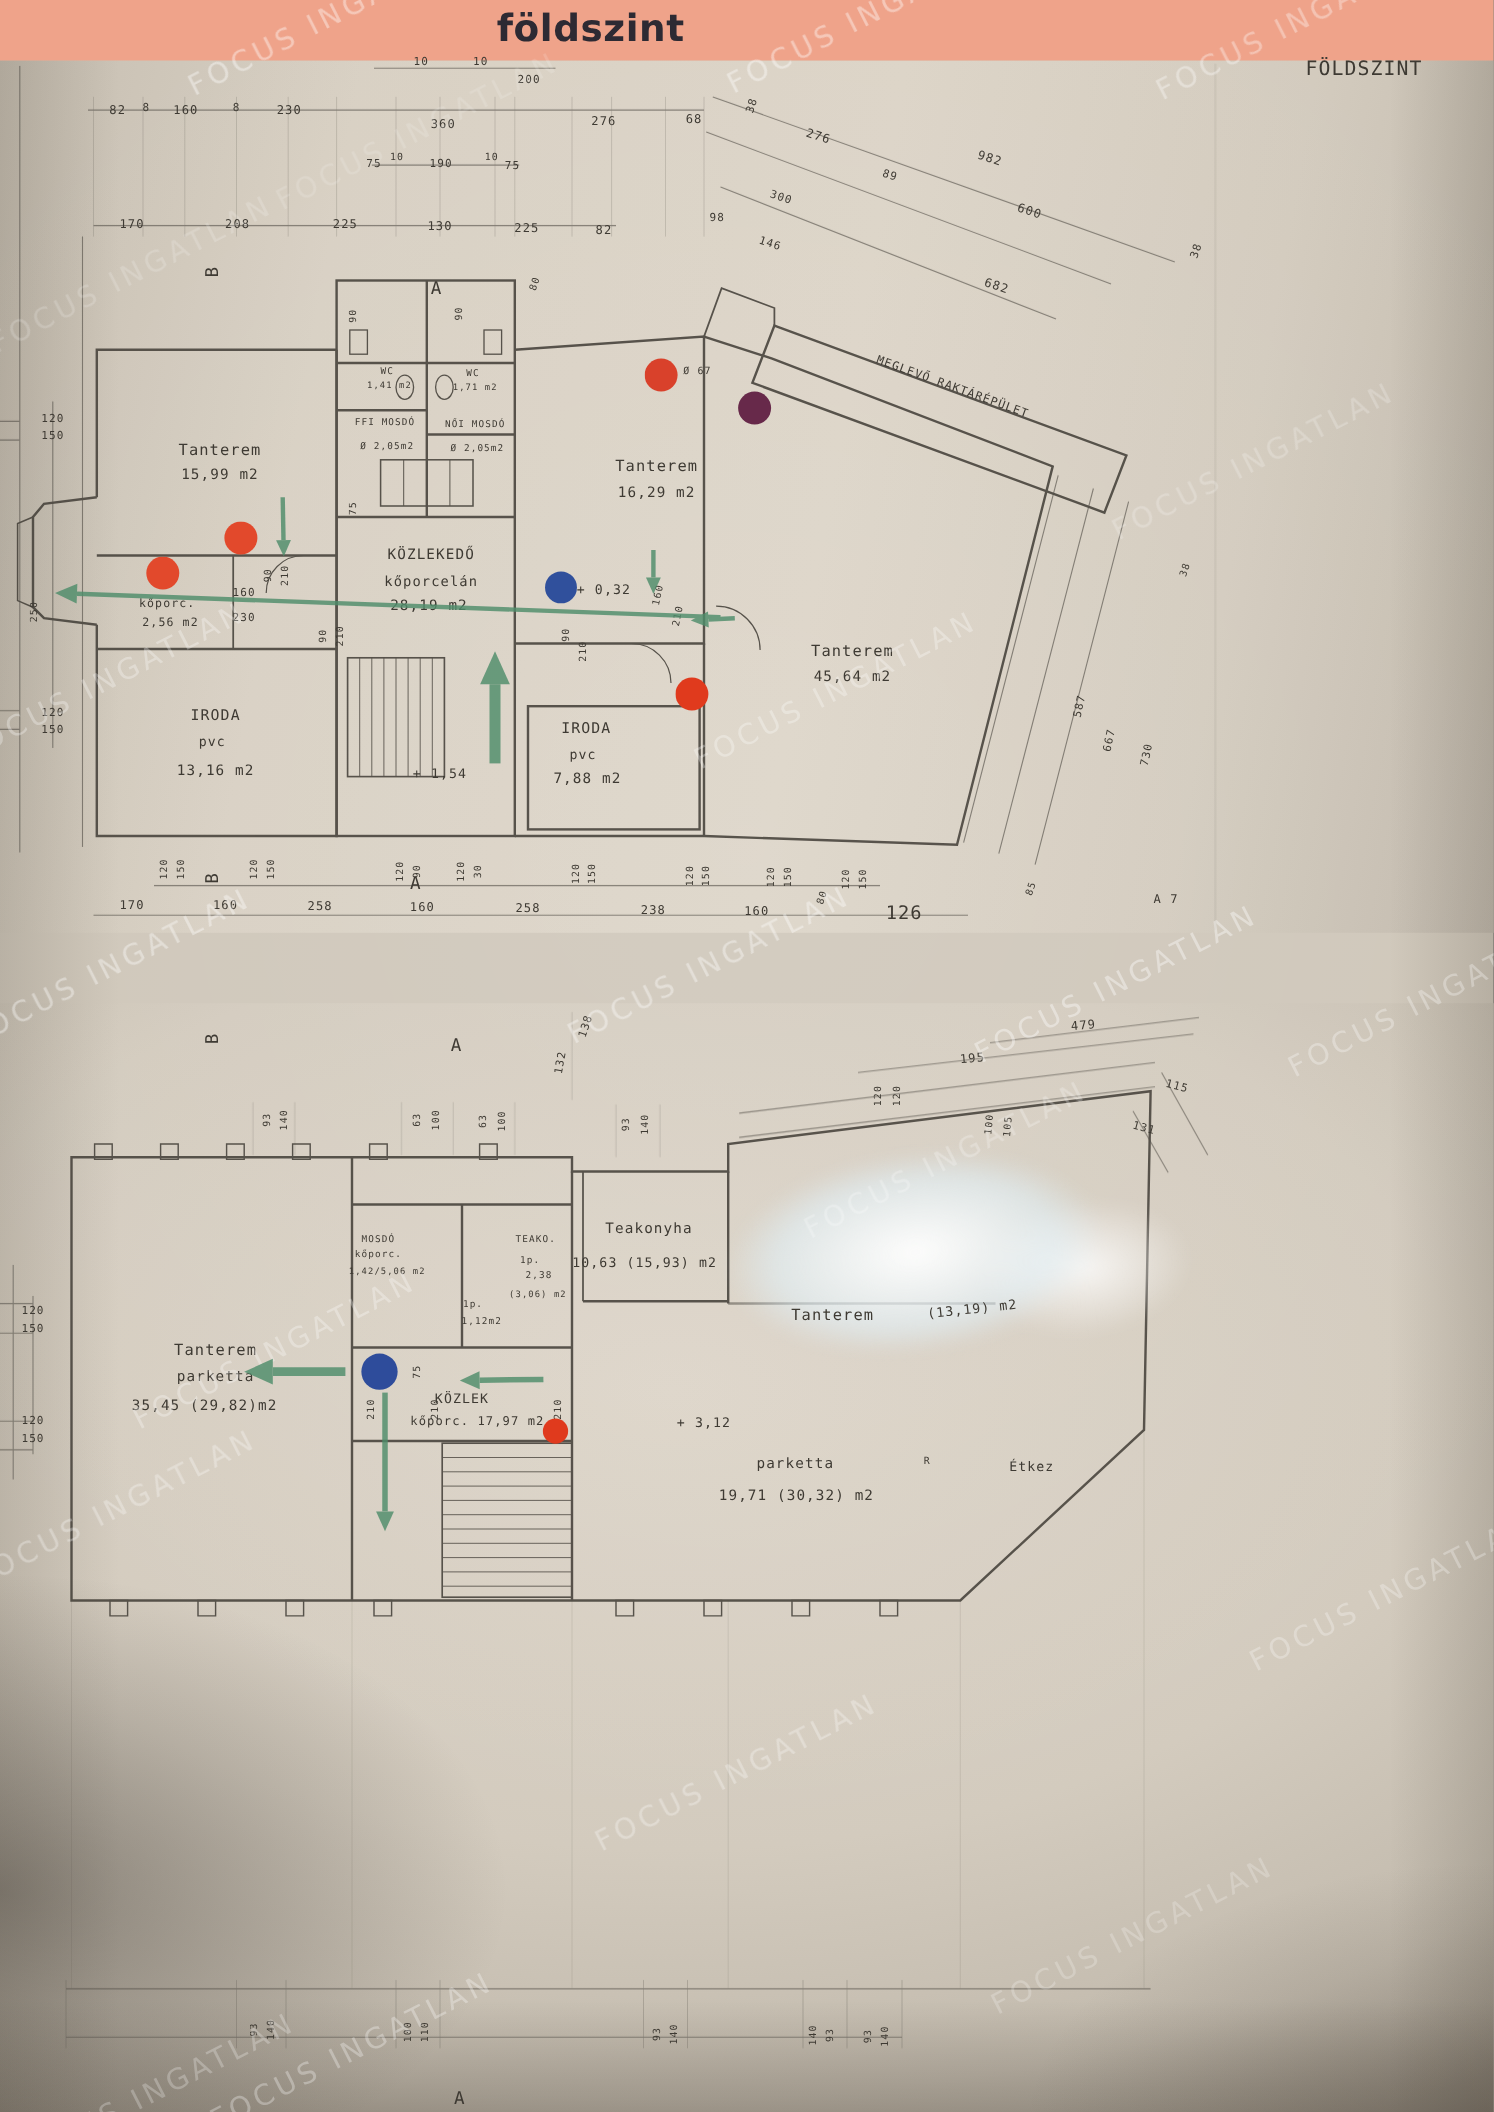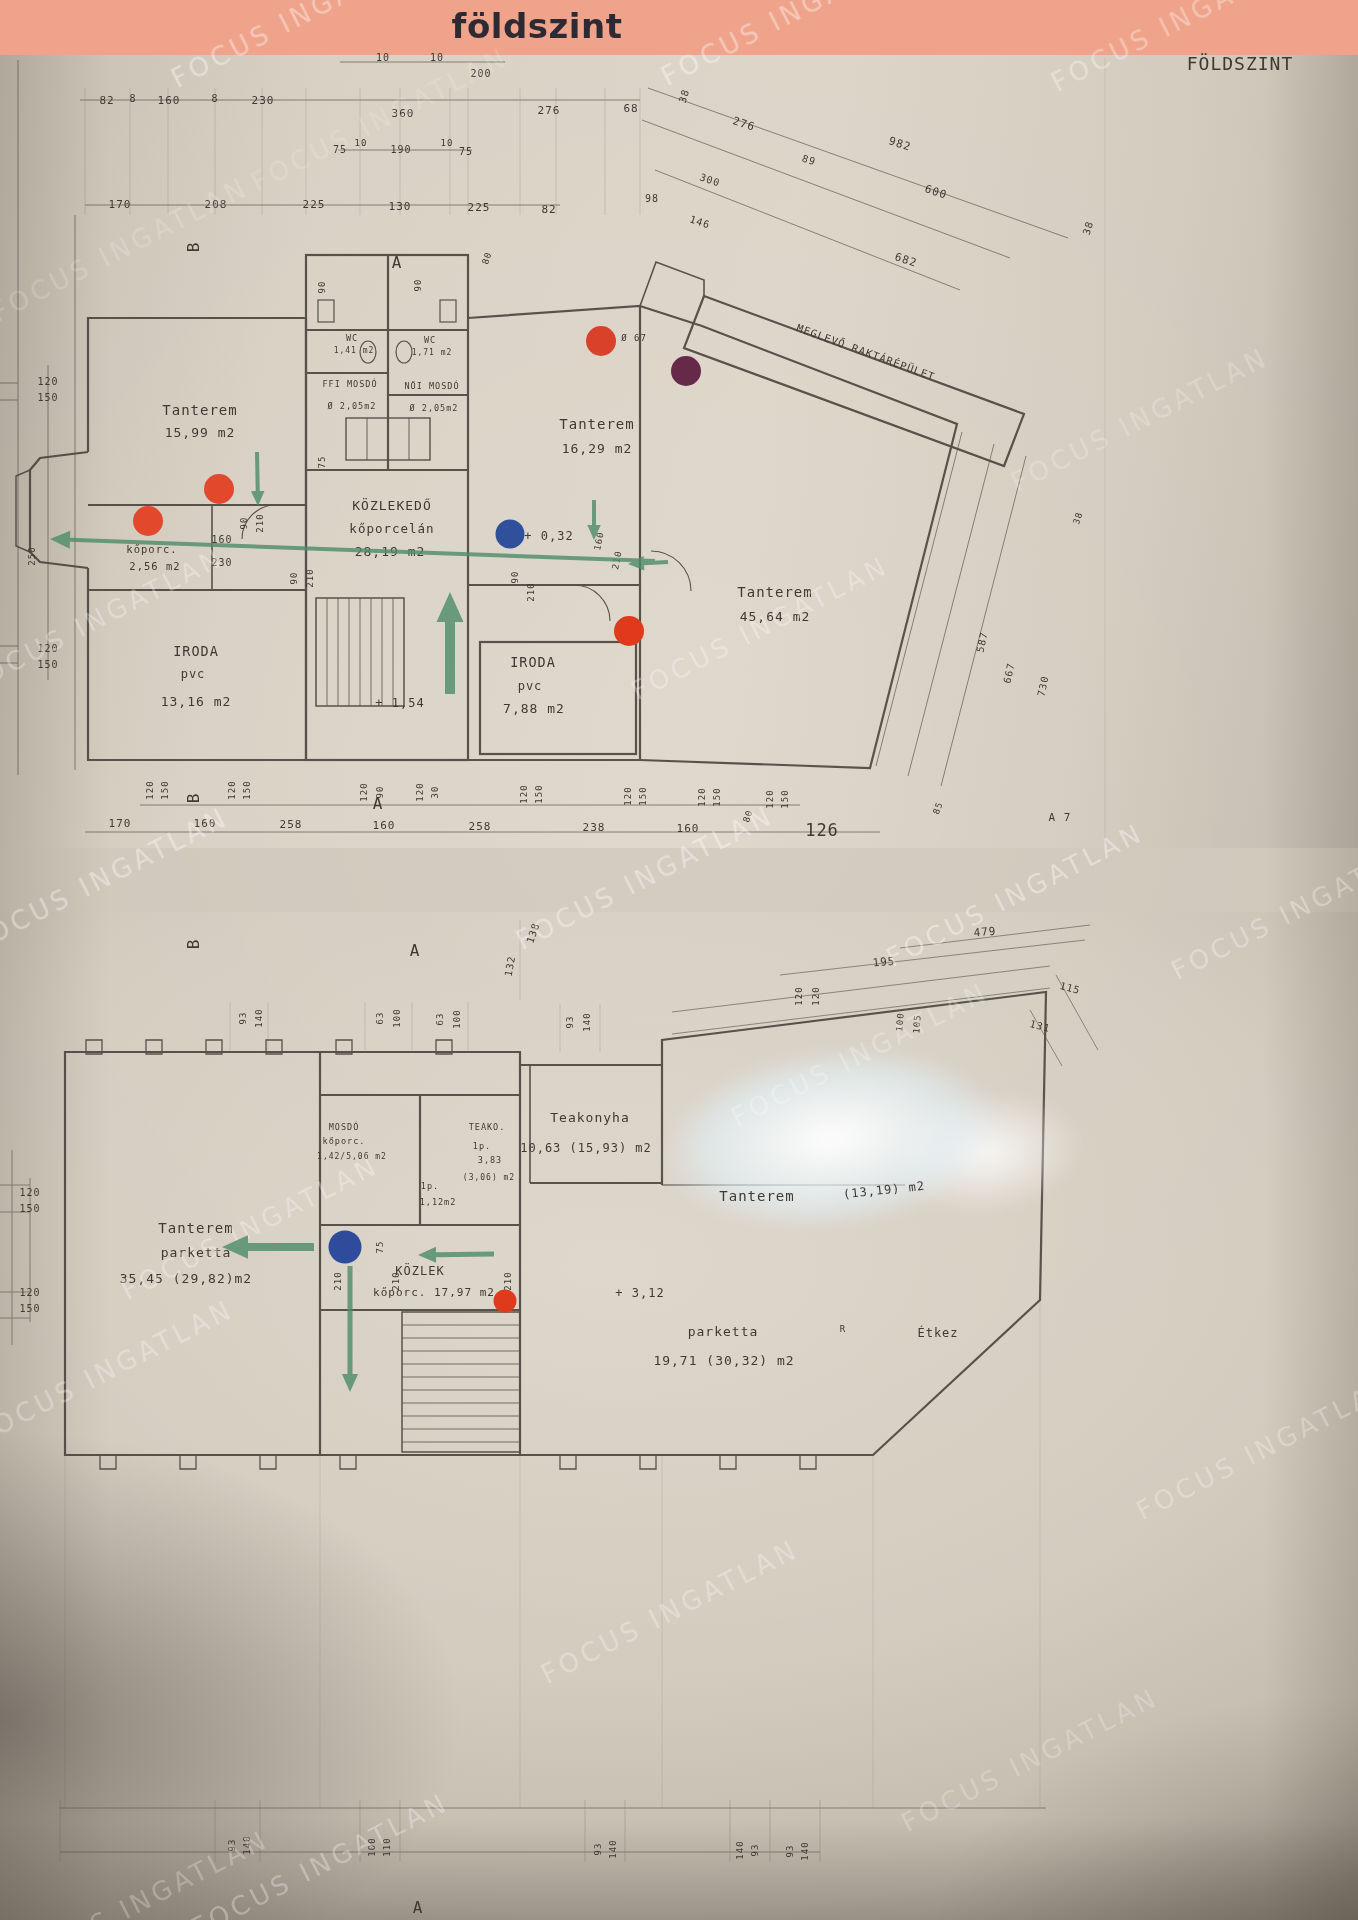--- a/index.html
+++ b/index.html
@@ -302,21 +302,21 @@
     <span class="plan-label" style="left: 434px; top: 1292px; transform: translate(-50%, -50%); font-size: 11px;">kőporc. 17,97 m2</span>
     <span class="plan-label" style="left: 640px; top: 1293px; transform: translate(-50%, -50%); font-size: 12px;">+ 3,12</span>
     <span class="plan-label" style="left: 723px; top: 1331px; transform: translate(-50%, -50%); font-size: 13px;">parketta</span>
     <span class="plan-label" style="left: 724px; top: 1360px; transform: translate(-50%, -50%); font-size: 13px;">19,71 (30,32) m2</span>
     <span class="plan-label" style="left: 938px; top: 1333px; transform: translate(-50%, -50%); font-size: 12px;">Étkez</span>
     <span class="plan-label" style="left: 344px; top: 1127px; transform: translate(-50%, -50%); font-size: 8.5px;">MOSDÓ</span>
     <span class="plan-label" style="left: 344px; top: 1141px; transform: translate(-50%, -50%); font-size: 8.5px;">kőporc.</span>
     <span class="plan-label" style="left: 352px; top: 1156px; transform: translate(-50%, -50%); font-size: 8px;">1,42/5,06 m2</span>
     <span class="plan-label" style="left: 487px; top: 1127px; transform: translate(-50%, -50%); font-size: 8.5px;">TEAKO.</span>
     <span class="plan-label" style="left: 482px; top: 1146px; transform: translate(-50%, -50%); font-size: 8.5px;">1p.</span>
-    <span class="plan-label" style="left: 490px; top: 1160px; transform: translate(-50%, -50%); font-size: 8.5px;">3,83</span>
+    <span class="plan-label" style="left: 490px; top: 1160px; transform: translate(-50%, -50%); font-size: 8.5px;">2,38</span>
     <span class="plan-label" style="left: 489px; top: 1177px; transform: translate(-50%, -50%); font-size: 8px;">(3,06) m2</span>
     <span class="plan-label" style="left: 430px; top: 1186px; transform: translate(-50%, -50%); font-size: 8.5px;">1p.</span>
     <span class="plan-label" style="left: 438px; top: 1202px; transform: translate(-50%, -50%); font-size: 8.5px;">1,12m2</span>
     <span class="plan-label" style="left: 843px; top: 1329px; transform: translate(-50%, -50%); font-size: 9px;">R</span>
     <span class="plan-label" style="left: 193px; top: 944px; transform: translate(-50%, -50%) rotate(-90deg); font-size: 16px;">B</span>
     <span class="plan-label" style="left: 415px; top: 950px; transform: translate(-50%, -50%); font-size: 16px;">A</span>
     <span class="plan-label" style="left: 418px; top: 1907px; transform: translate(-50%, -50%); font-size: 16px;">A</span>
     <span class="plan-label" style="left: 533px; top: 933px; transform: translate(-50%, -50%) rotate(-72deg); font-size: 10px;">138</span>
     <span class="plan-label" style="left: 510px; top: 966px; transform: translate(-50%, -50%) rotate(-80deg); font-size: 10px;">132</span>
     <span class="plan-label" style="left: 985px; top: 932px; transform: translate(-50%, -50%) rotate(-5deg); font-size: 11px;">479</span>

